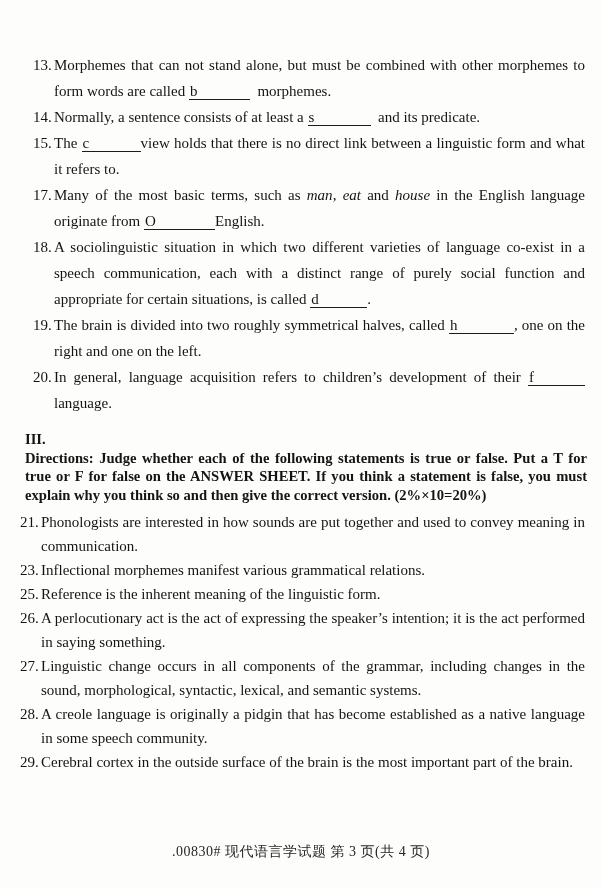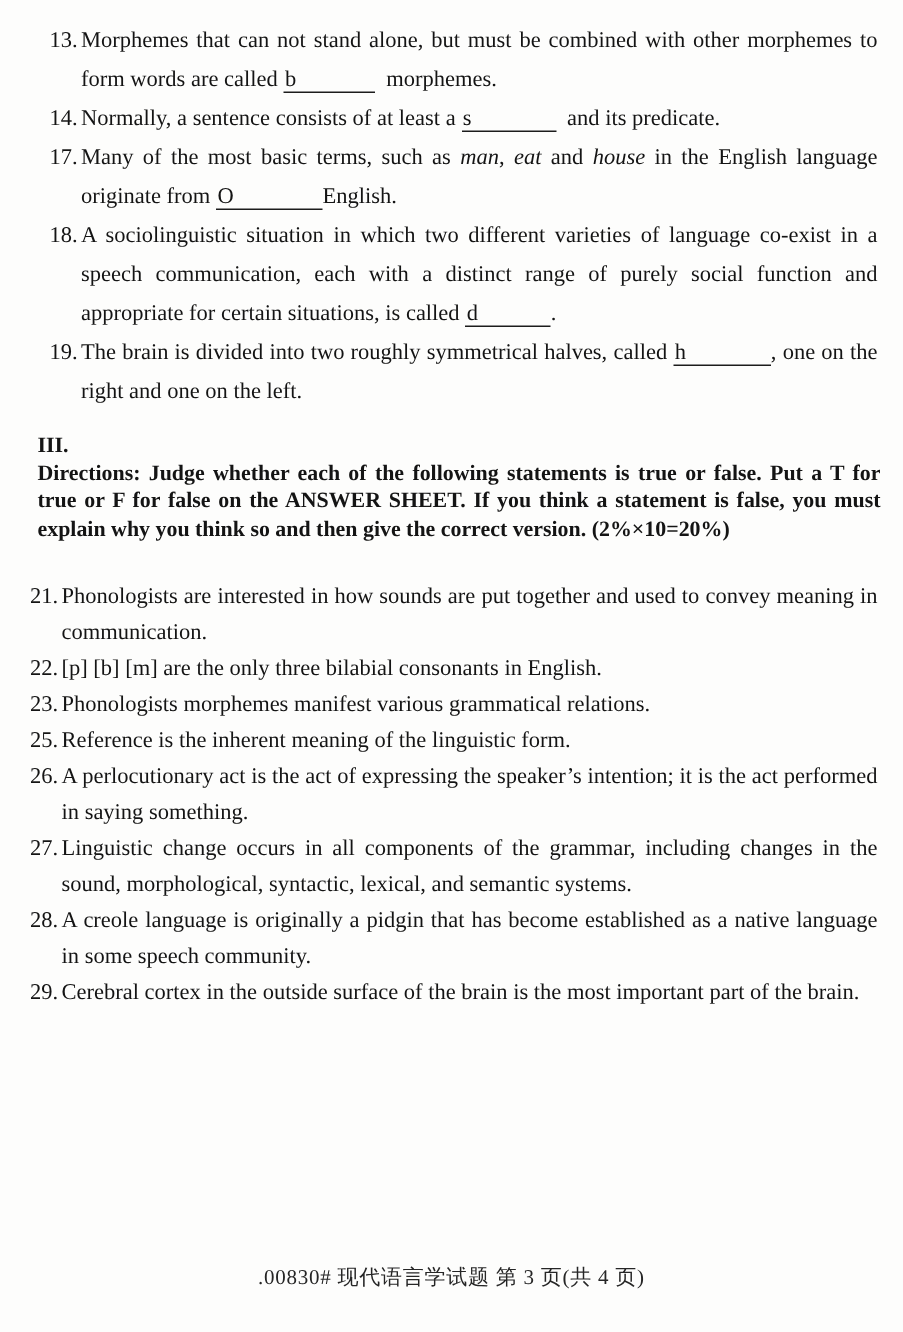--- a/index.html
+++ b/index.html
@@ -7,27 +7,27 @@
     position:relative;
     width:602px;height:888px;
     margin:0 auto;
     background:#fdfdfc;
     font-family:"Liberation Serif","DejaVu Serif","DejaVu Sans",serif;
     color:#141414;
     overflow:hidden;
     box-sizing:border-box;
     padding-top:14px;
   }
-  .list{box-sizing:border-box;}
+  .list{box-sizing:border-box;margin-top:38px;}
   .list .item{display:flex;}
   .list .num{flex:none;text-align:left;}
   .list .body{flex:1;text-align:justify;}
   .upper{margin-left:33px;width:552px;font-size:15px;line-height:26px;}
   .upper .num{width:21px;}
-  .lower{margin-top:24px;margin-left:20px;width:565px;font-size:15px;line-height:24px;}
+  .lower{margin-top:6px;margin-left:20px;width:565px;font-size:15px;line-height:24px;}
   .lower .num{width:21px;}
   .section-head{
     display:flex;
     margin-top:14px;margin-left:25px;width:562px;
     font-weight:bold;font-size:14.6px;line-height:18.5px;flex-direction:column;
   }
   .section-head .sec-num{flex:none;width:23px;}
   .section-head .sec-body{flex:1;text-align:justify;}
   .blank{
     display:inline-block;
@@ -53,50 +53,54 @@
   <div class="list upper" id="fill-items">
       <div class="item">
         <span class="num">13.</span>
         <div class="body">Morphemes that can not stand alone, but must be combined with other morphemes to form words are called <span class="blank" style="min-width: 60px;">b</span>&nbsp; morphemes.</div>
       </div>
       <div class="item">
         <span class="num">14.</span>
         <div class="body">Normally, a sentence consists of at least a <span class="blank" style="min-width: 62px;">s</span>&nbsp; and its predicate.</div>
       </div>
       <div class="item">
+        <span class="num">15.</span>
+        <div class="body">The <span class="blank" style="min-width: 58px;">c</span>view holds that there is no direct link between a linguistic form and what it refers to.</div>
+      </div>
+      <div class="item">
         <span class="num">17.</span>
         <div class="body">Many of the most basic terms, such as <i>man</i>, <i>eat</i> and <i>house</i> in the English language originate from <span class="blank" style="min-width: 70px;">O</span>English.</div>
       </div>
       <div class="item">
         <span class="num">18.</span>
         <div class="body">A sociolinguistic situation in which two different varieties of language co-exist in a speech communication, each with a distinct range of purely social function and appropriate for certain situations, is called <span class="blank" style="min-width: 56px;">d</span>.</div>
       </div>
       <div class="item">
         <span class="num">19.</span>
         <div class="body">The brain is divided into two roughly symmetrical halves, called <span class="blank" style="min-width: 64px;">h</span>, one on the right and one on the left.</div>
+      </div>
+      <div class="item">
+        <span class="num">20.</span>
+        <div class="body">In general, language acquisition refers to children’s development of their <span class="blank" style="min-width: 56px;">f</span>language.</div>
       </div>
     </div>
 
   <div class="section-head">
     <span class="sec-num">III.</span>
     <div class="sec-body">Directions:  Judge whether each of the following statements is true or false. Put a T for true or F for false on the ANSWER SHEET. If you think a statement is false, you must explain why you think so and then give the correct version. (2%×10=20%)</div>
   </div>
 
   <div class="list lower" id="tf-items">
       <div class="item">
         <span class="num">21.</span>
         <div class="body">Phonologists are interested in how sounds are put together and used to convey meaning in communication.</div>
       </div>
       <div class="item">
-        <span class="num">22.</span>
-        <div class="body">[p] [b] [m] are the only three bilabial consonants in English.</div>
-      </div>
-      <div class="item">
         <span class="num">23.</span>
-        <div class="body">Phonologists morphemes manifest various grammatical relations.</div>
+        <div class="body">Inflectional morphemes manifest various grammatical relations.</div>
       </div>
       <div class="item">
         <span class="num">25.</span>
         <div class="body">Reference is the inherent meaning of the linguistic form.</div>
       </div>
       <div class="item">
         <span class="num">26.</span>
         <div class="body">A perlocutionary act is the act of expressing the speaker’s intention; it is the act performed in saying something.</div>
       </div>
       <div class="item">

